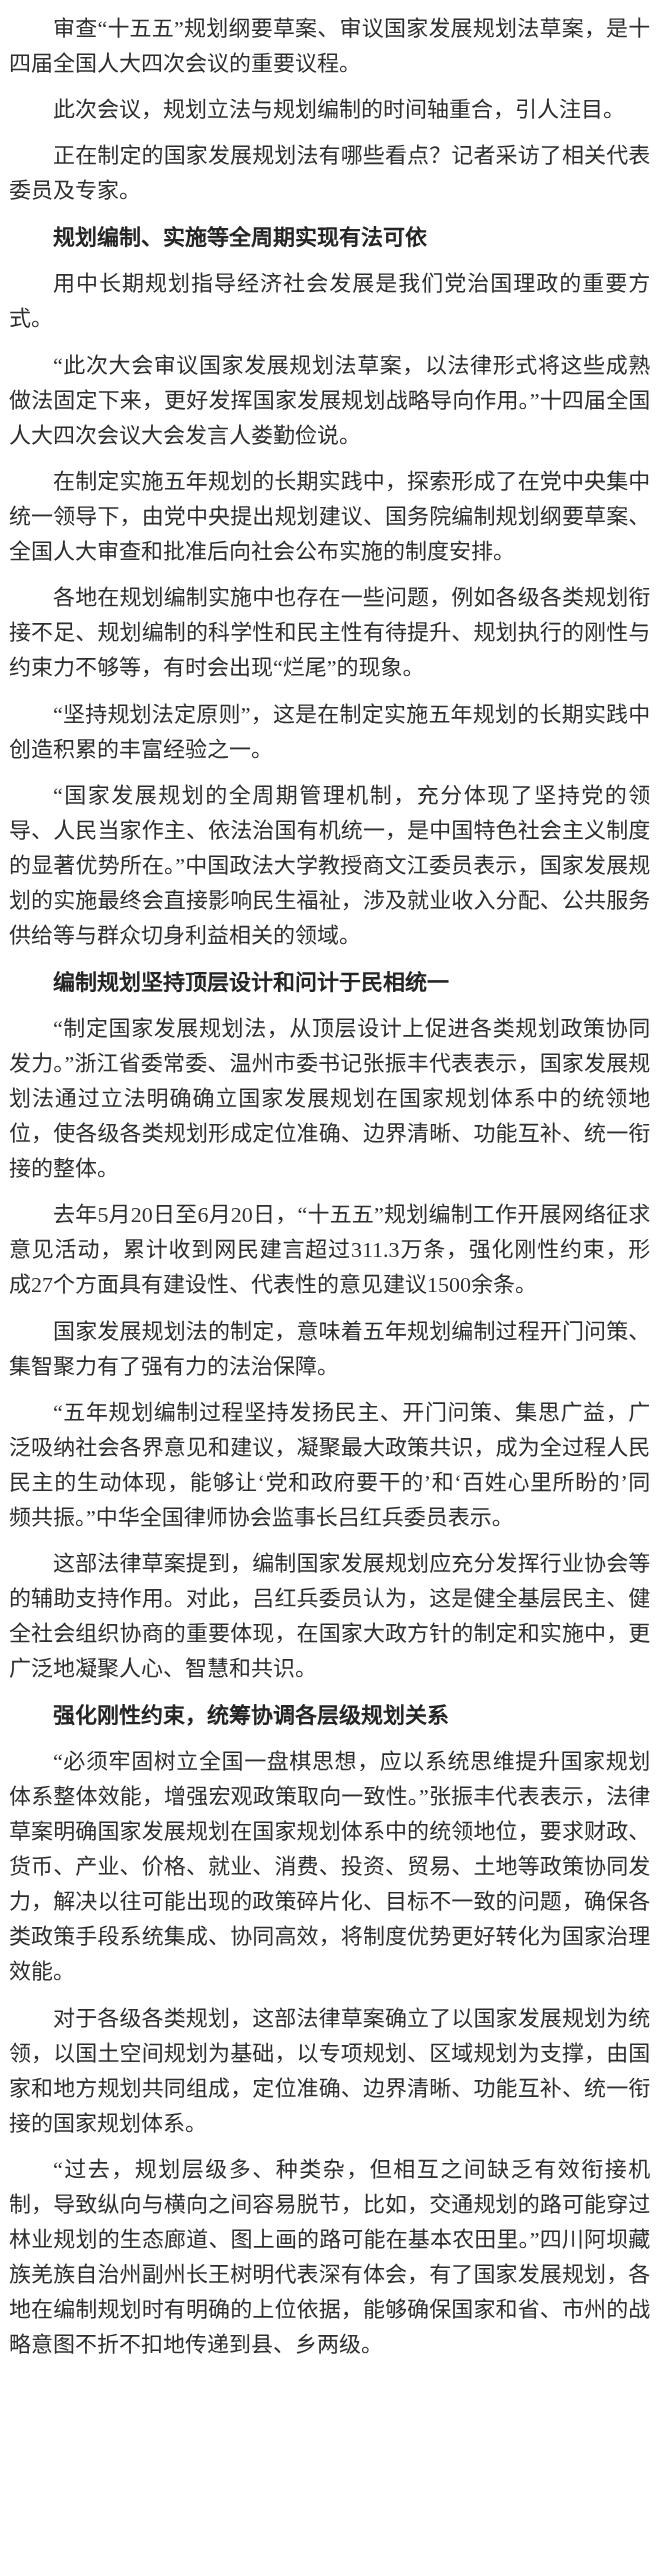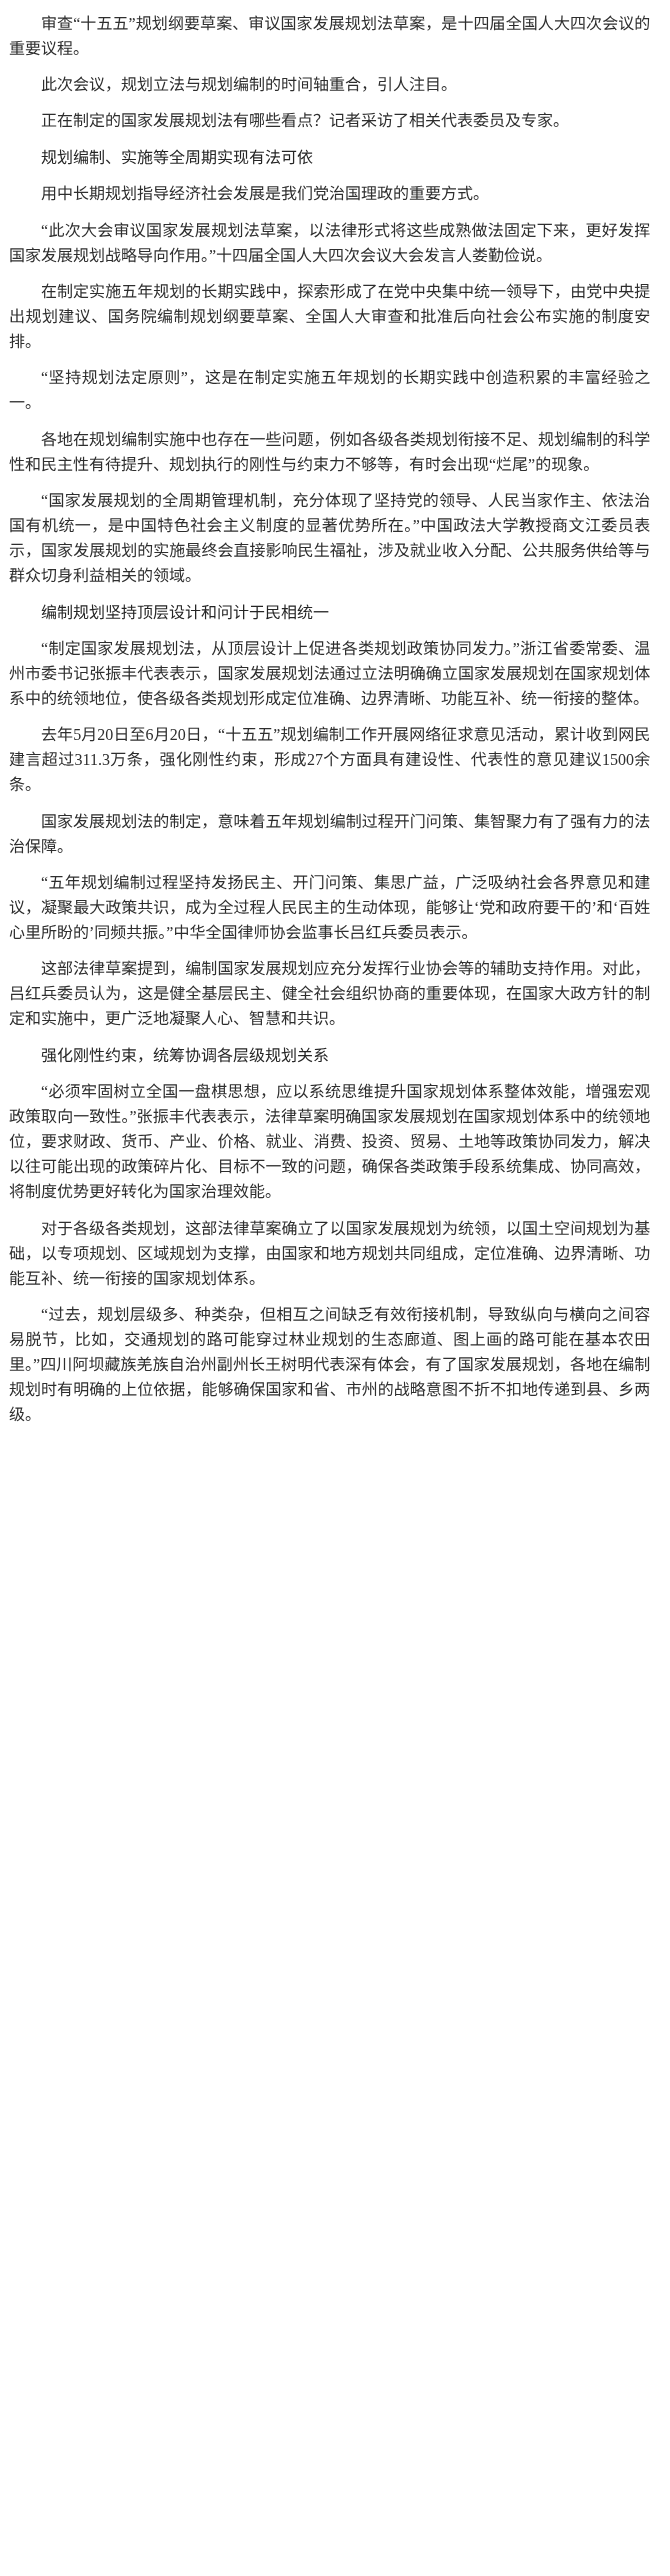--- a/index.html
+++ b/index.html
@@ -11,45 +11,45 @@
     width: 670px;
     min-height: 2576px;
     box-sizing: border-box;
     padding: 10.6px 19.7px 15px 9px;
     background: #ffffff;
     font-family: "Liberation Serif", "DejaVu Serif", serif;
     color: #2e2e2e;
   }
   .para, .heading {
     margin: 0 0 11.4px 0;
-    font-size: 16px;
-    line-height: 25px;
+    font-size: 22px;
+    line-height: 35px;
     text-indent: 2em;
     text-align: justify;
     text-justify: inter-ideograph;
     word-break: break-all;
   }
   .heading {
-    font-weight: normal;
+    font-weight: bold;
     color: #252525;
   }
 </style>
 </head>
 <body>
 
 <article class="doc">
   <p class="para">审查“十五五”规划纲要草案、审议国家发展规划法草案，是十四届全国人大四次会议的重要议程。</p>
   <p class="para">此次会议，规划立法与规划编制的时间轴重合，引人注目。</p>
   <p class="para">正在制定的国家发展规划法有哪些看点？记者采访了相关代表委员及专家。</p>
   <h2 class="heading">规划编制、实施等全周期实现有法可依</h2>
   <p class="para">用中长期规划指导经济社会发展是我们党治国理政的重要方式。</p>
   <p class="para">“此次大会审议国家发展规划法草案，以法律形式将这些成熟做法固定下来，更好发挥国家发展规划战略导向作用。”十四届全国人大四次会议大会发言人娄勤俭说。</p>
   <p class="para">在制定实施五年规划的长期实践中，探索形成了在党中央集中统一领导下，由党中央提出规划建议、国务院编制规划纲要草案、全国人大审查和批准后向社会公布实施的制度安排。</p>
+  <p class="para">各地在规划编制实施中也存在一些问题，例如各级各类规划衔接不足、规划编制的科学性和民主性有待提升、规划执行的刚性与约束力不够等，有时会出现“烂尾”的现象。</p>
   <p class="para">“坚持规划法定原则”，这是在制定实施五年规划的长期实践中创造积累的丰富经验之一。</p>
-  <p class="para">各地在规划编制实施中也存在一些问题，例如各级各类规划衔接不足、规划编制的科学性和民主性有待提升、规划执行的刚性与约束力不够等，有时会出现“烂尾”的现象。</p>
   <p class="para">“国家发展规划的全周期管理机制，充分体现了坚持党的领导、人民当家作主、依法治国有机统一，是中国特色社会主义制度的显著优势所在。”中国政法大学教授商文江委员表示，国家发展规划的实施最终会直接影响民生福祉，涉及就业收入分配、公共服务供给等与群众切身利益相关的领域。</p>
   <h2 class="heading">编制规划坚持顶层设计和问计于民相统一</h2>
   <p class="para">“制定国家发展规划法，从顶层设计上促进各类规划政策协同发力。”浙江省委常委、温州市委书记张振丰代表表示，国家发展规划法通过立法明确确立国家发展规划在国家规划体系中的统领地位，使各级各类规划形成定位准确、边界清晰、功能互补、统一衔接的整体。</p>
   <p class="para">去年5月20日至6月20日，“十五五”规划编制工作开展网络征求意见活动，累计收到网民建言超过311.3万条，强化刚性约束，形成27个方面具有建设性、代表性的意见建议1500余条。</p>
   <p class="para">国家发展规划法的制定，意味着五年规划编制过程开门问策、集智聚力有了强有力的法治保障。</p>
   <p class="para">“五年规划编制过程坚持发扬民主、开门问策、集思广益，广泛吸纳社会各界意见和建议，凝聚最大政策共识，成为全过程人民民主的生动体现，能够让‘党和政府要干的’和‘百姓心里所盼的’同频共振。”中华全国律师协会监事长吕红兵委员表示。</p>
   <p class="para">这部法律草案提到，编制国家发展规划应充分发挥行业协会等的辅助支持作用。对此，吕红兵委员认为，这是健全基层民主、健全社会组织协商的重要体现，在国家大政方针的制定和实施中，更广泛地凝聚人心、智慧和共识。</p>
   <h2 class="heading">强化刚性约束，统筹协调各层级规划关系</h2>
   <p class="para">“必须牢固树立全国一盘棋思想，应以系统思维提升国家规划体系整体效能，增强宏观政策取向一致性。”张振丰代表表示，法律草案明确国家发展规划在国家规划体系中的统领地位，要求财政、货币、产业、价格、就业、消费、投资、贸易、土地等政策协同发力，解决以往可能出现的政策碎片化、目标不一致的问题，确保各类政策手段系统集成、协同高效，将制度优势更好转化为国家治理效能。</p>
   <p class="para">对于各级各类规划，这部法律草案确立了以国家发展规划为统领，以国土空间规划为基础，以专项规划、区域规划为支撑，由国家和地方规划共同组成，定位准确、边界清晰、功能互补、统一衔接的国家规划体系。</p>

